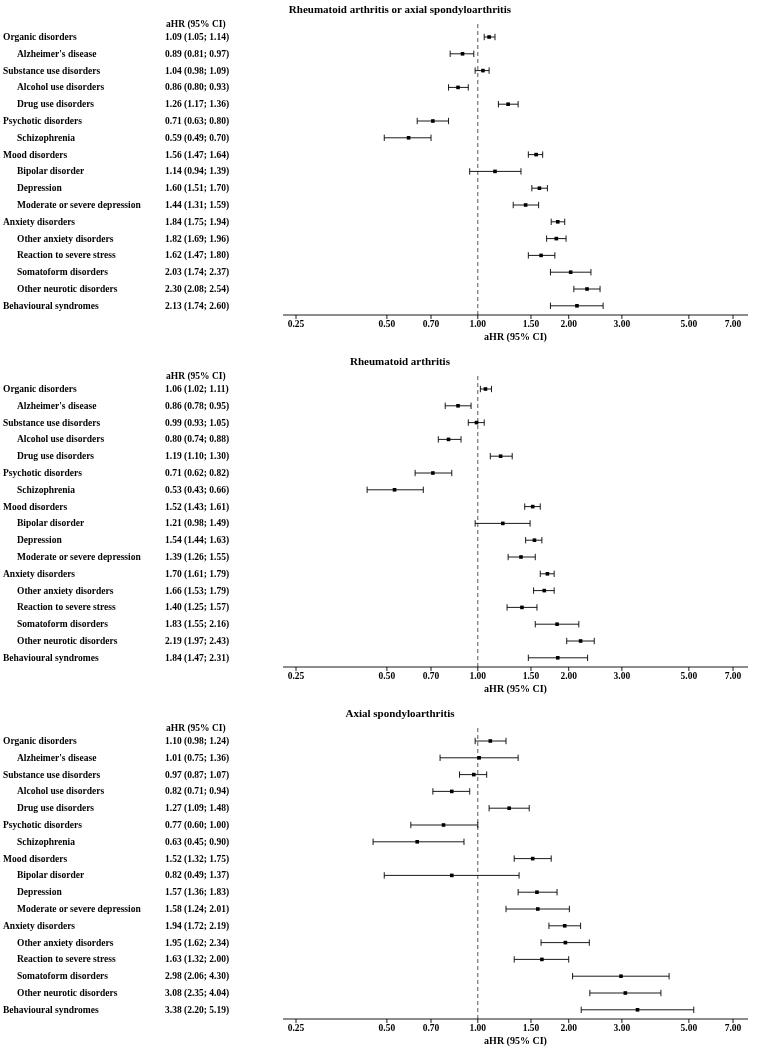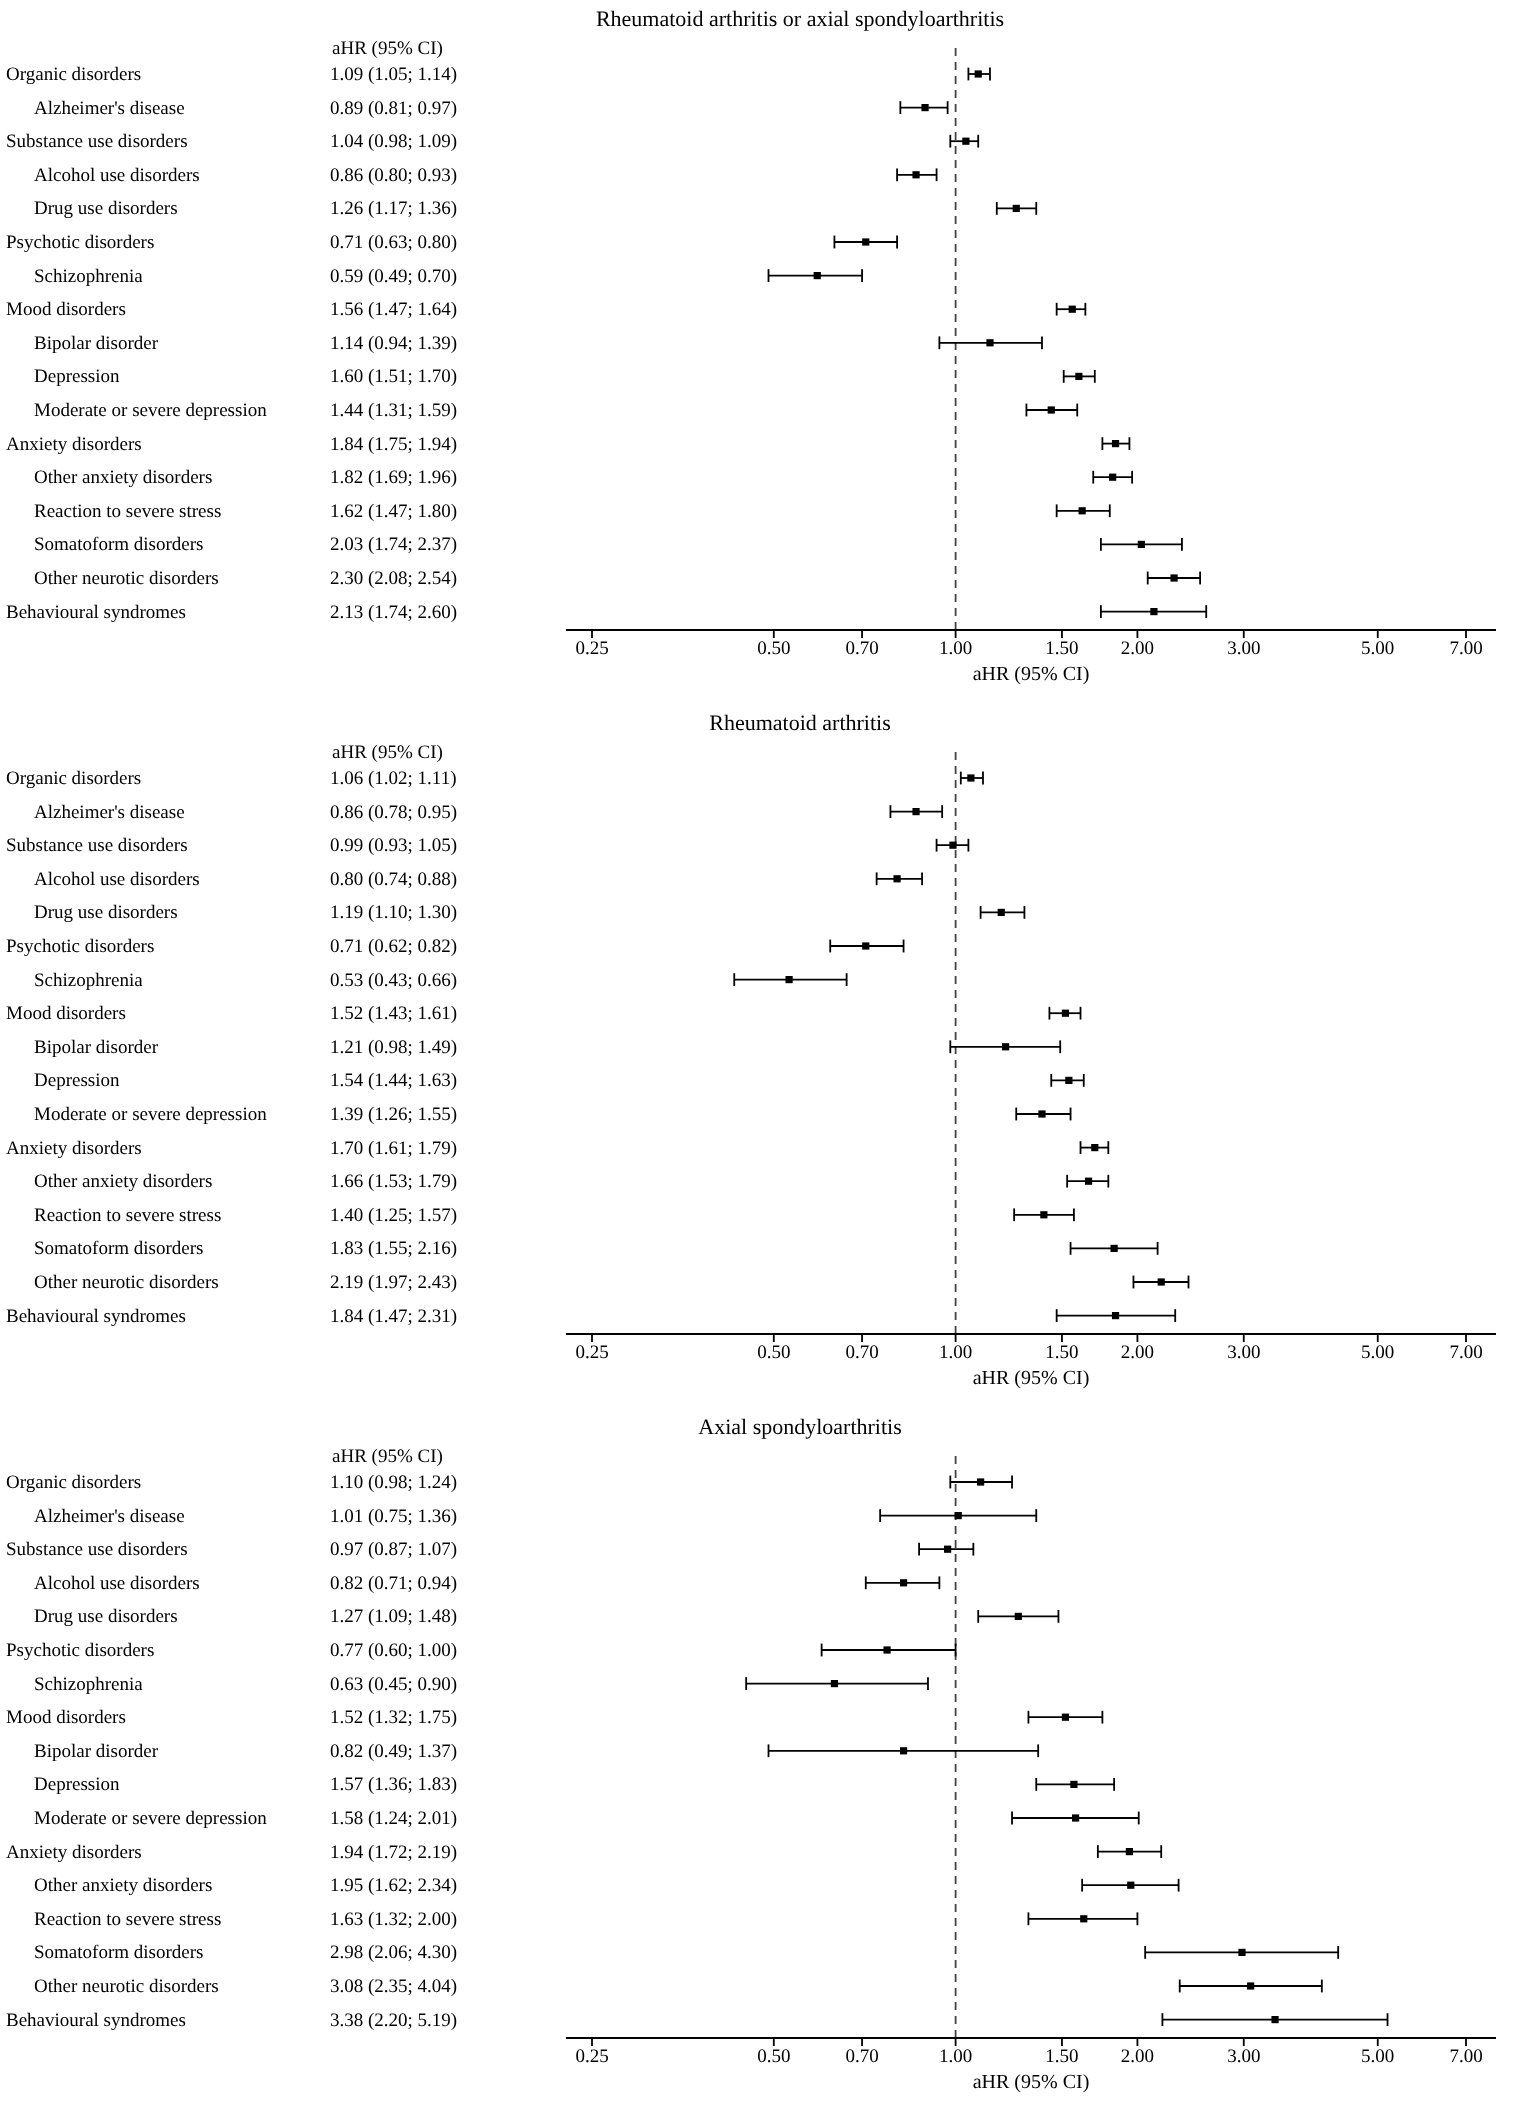--- a/index.html
+++ b/index.html
@@ -1,16 +1,16 @@
 <!DOCTYPE html>
 <html><head>
 <meta charset="utf-8">
 <style>
   html,body{margin:0;padding:0;background:#fff;}
-  .figure{position:relative;width:757px;height:1057px;background:#fff;overflow:hidden;}
+  .figure{position:relative;width:757px;height:1057px;background:#fff;overflow:hidden;font-weight:bold;}
   .panel{width:757px;height:352px;}
   svg{display:block;}
   text{font-family:"Liberation Serif",serif;fill:#000;}
   .title{font-size:11px;}
   .header{font-size:9.5px;}
   .lbl{font-size:9.5px;}
   .tick{font-size:9.5px;}
   .axlab{font-size:10px;}
   .ci,.axis{stroke:#000;stroke-width:0.9;fill:none;}
   .refline{stroke:#444;stroke-width:0.9;fill:none;}

